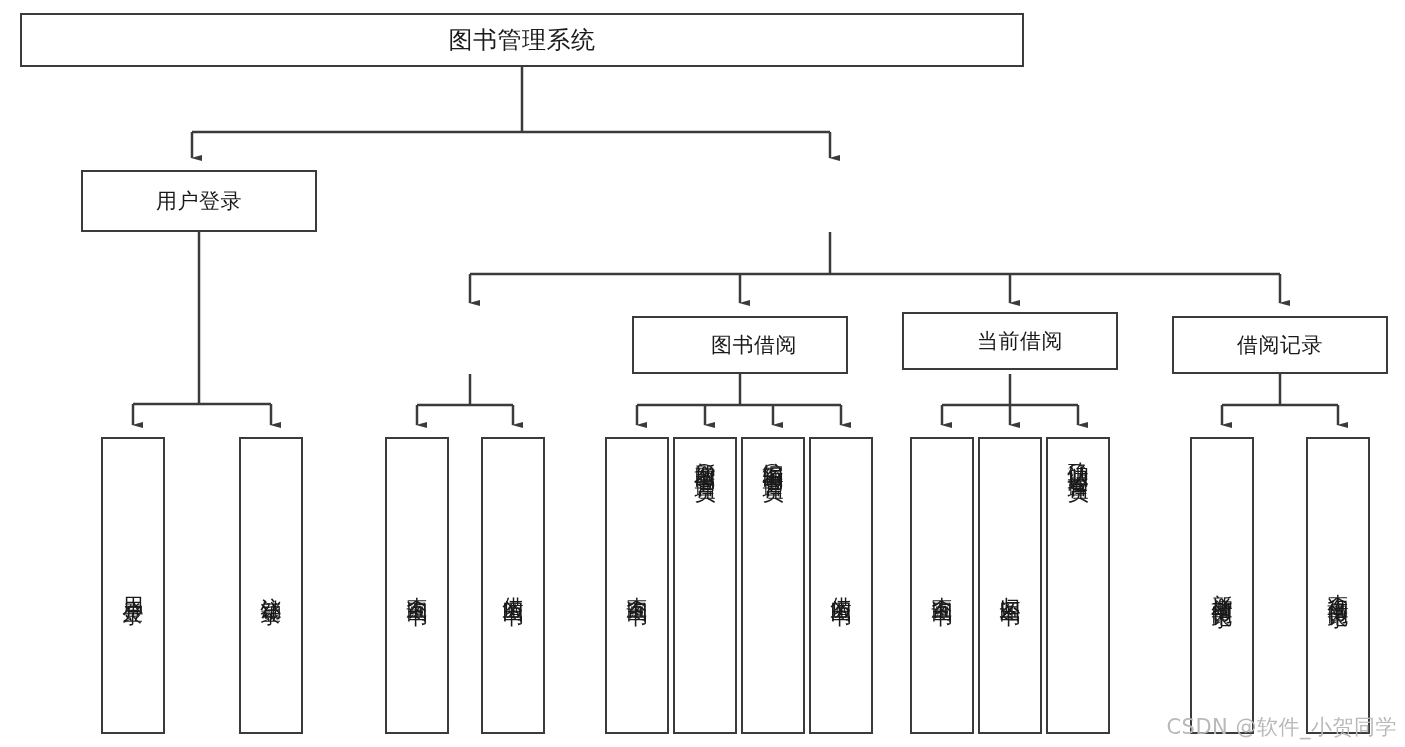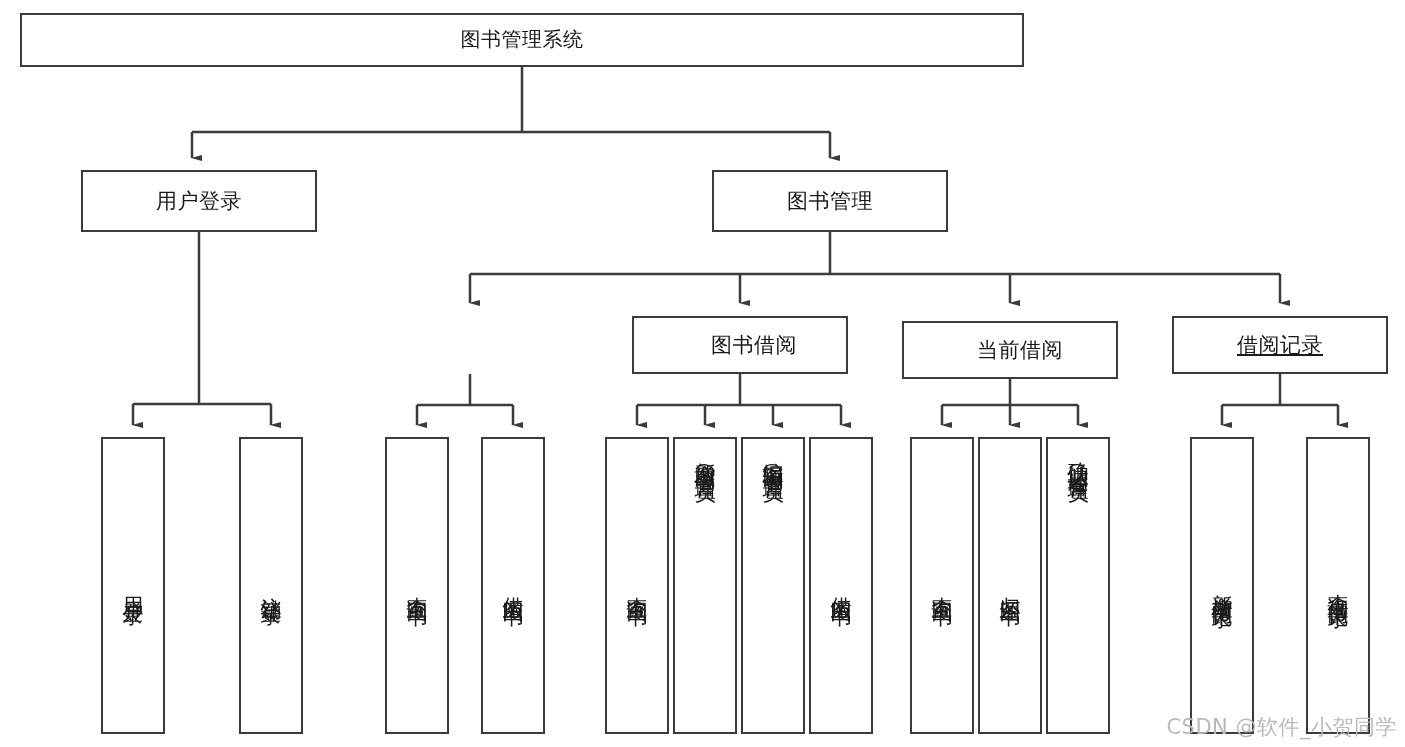--- a/index.html
+++ b/index.html
@@ -31,21 +31,21 @@
     display: block;
     text-align: center;
     line-height: 1.18;
     letter-spacing: 0.5px;
   }
   
   .node.horiz .label {
     font-size: 21px;
     white-space: nowrap;
   }
-  .node.root .label { font-size: 20px; }
+  .node.root .label { font-size: 24px; }
   
   .node.vert {
     align-items: flex-start;
     justify-content: center;
     padding-top: 6px;
   }
   .node.vert .label {
     writing-mode: vertical-rl;
     text-orientation: upright;
     font-size: 21px;
@@ -131,31 +131,28 @@
     </g>
   </svg>
 
   <div class="node horiz root" style="left:20px; top:13px; width:1004px; height:54px;">
     <span class="label">图书管理系统</span>
   </div>
 
   <div class="node horiz" style="left:81px; top:170px; width:236px; height:62px;">
     <span class="label">用户登录</span>
   </div>
-  <div class="node horiz" style="left:712px; top:170px; width:236px; height:62px;">
-    <span class="label">图书管理</span>
-  </div>
 
   <div class="node horiz" style="left:632px; top:316px; width:216px; height:58px;padding-left:28px;">
     <span class="label">图书借阅</span>
   </div>
-  <div class="node horiz" style="left:902px; top:321px; width:216px; height:58px;padding-left:20px;">
+  <div class="node horiz" style="left:902px; top:312px; width:216px; height:58px;padding-left:20px;">
     <span class="label">当前借阅</span>
   </div>
-  <div class="node horiz" style="left:1172px; top:316px; width:216px; height:58px;text-decoration:underline;">
+  <div class="node horiz" style="left:1172px; top:316px; width:216px; height:58px;">
     <span class="label">借阅记录</span>
   </div>
 
   <div class="node vert center" style="left:101px; top:437px; width:64px; height:297px;">
     <span class="label">用户登录</span>
   </div>
   <div class="node vert center" style="left:239px; top:437px; width:64px; height:297px;">
     <span class="label">注销登录</span>
   </div>
 

